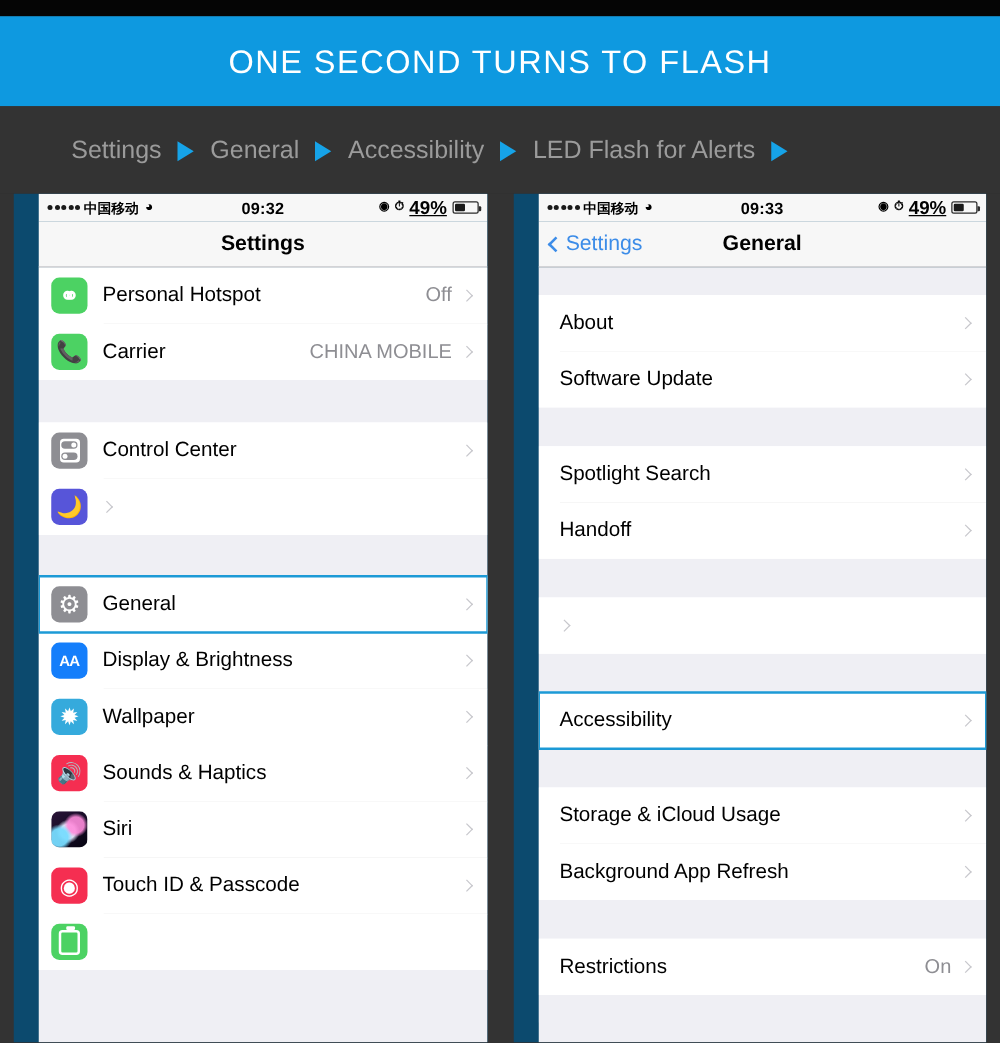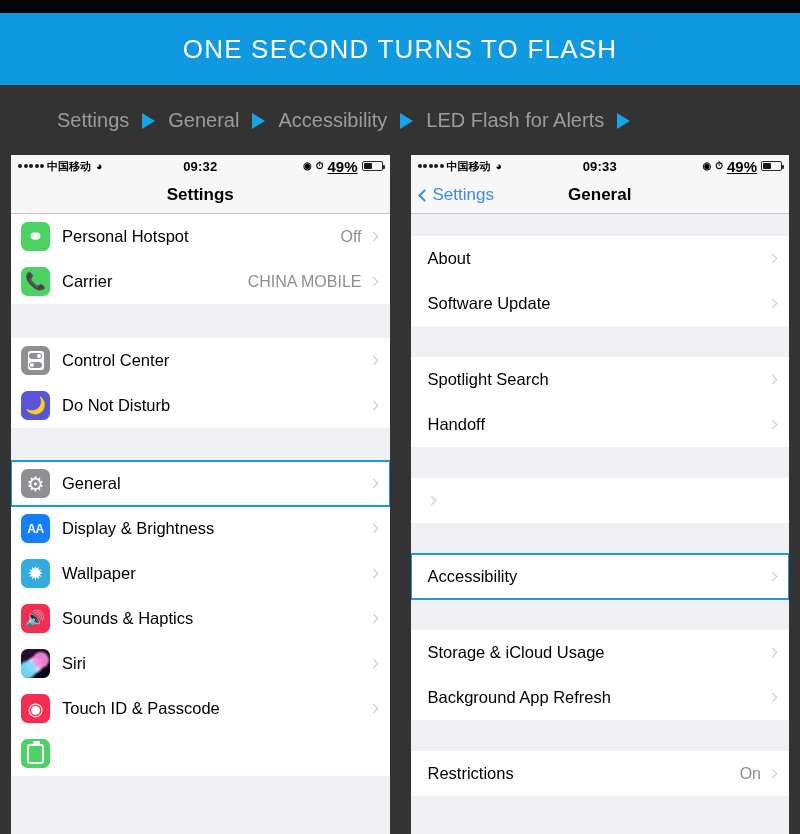--- a/index.html
+++ b/index.html
@@ -57,21 +57,21 @@
     height:679px;
     background:#333333;
     padding:0 11px;
     gap:21px;
   }
   .phone {
     flex:1 1 0;
     background:#0c4a6e;
     overflow:hidden;
     position:relative;
-    display:flex; flex-direction:column;
+    display:flex; flex-direction:column;padding-left:20px;
   }
 
   
   .statusbar {
     height:22px;
     background:#f7f7f7;
     display:flex; align-items:center;
     font-size:11px; font-weight:bold;
     color:#000;
     padding:0 7px;
@@ -309,21 +309,20 @@
                 <i></i>
                 <i></i>
               </span>
           </span>
           <span class="label">Control Center</span>
           <span class="chev"></span>
           <span class="row-sep"></span>
         </div>
         <div class="row">
           <span class="ico g-moon" style="background:#5755D9">🌙</span>
-          <span class="label">Do Not Disturb</span>
           <span class="chev"></span>
         </div>
       </div>
 
       <div class="gap" style="height:33px"></div>
 
       <div class="group">
         <div class="row hl">
           <span class="ico g-gear" style="background:#8E8E93">⚙</span>
           <span class="label">General</span>

